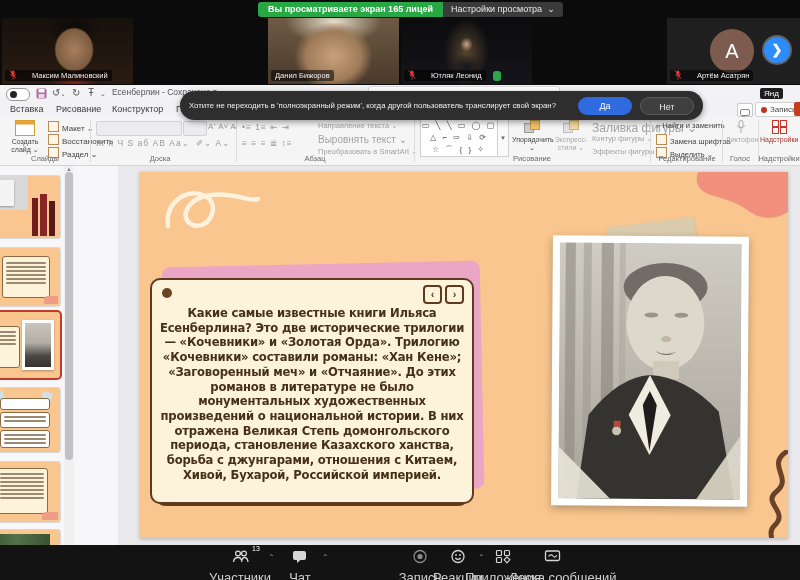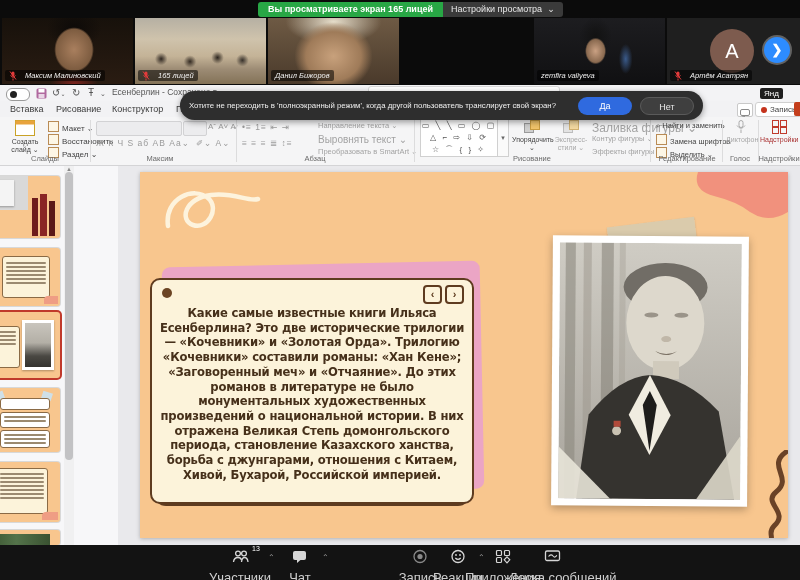--- a/index.html
+++ b/index.html
@@ -11,21 +11,21 @@
   #viewpill{background:#28a745;color:#fff;font-size:9px;font-weight:bold;line-height:15px;padding:0 10px;border-radius:3px 0 0 3px;}
   #viewsettings{background:#3a3a3a;color:#e8e8e8;font-size:9px;line-height:15px;padding:0 8px;border-radius:0 3px 3px 0;display:flex;gap:5px;align-items:center;}
   .vtile{top:18px;height:66px;width:131px;overflow:hidden;background:#151515;}
   .v1{background:radial-gradient(ellipse 34px 16px at 55% 100%,#7e241e 0%,rgba(0,0,0,0) 70%),radial-gradient(ellipse 30px 34px at 55% 48%,#a97f5e 0%,#7d5c40 60%,rgba(0,0,0,0) 66%),radial-gradient(ellipse 38px 28px at 55% 16%,#0d0a08 0%,rgba(0,0,0,0) 72%),linear-gradient(180deg,#17110b,#2a1c12);}
   .v2{background:radial-gradient(ellipse 9px 9px at 20% 62%,#2e2620 0%,rgba(0,0,0,0) 70%),radial-gradient(ellipse 9px 9px at 42% 66%,#332a22 0%,rgba(0,0,0,0) 70%),radial-gradient(ellipse 9px 9px at 63% 60%,#2b241d 0%,rgba(0,0,0,0) 70%),radial-gradient(ellipse 9px 9px at 82% 64%,#36302a 0%,rgba(0,0,0,0) 70%),linear-gradient(180deg,#b6b0a3 0%,#cfc3ac 32%,#c4b397 58%,#9c8b74 78%,#837257 100%);}
   .v3{background:radial-gradient(ellipse 50px 44px at 50% 58%,#c8a17c 0%,#9f7b59 55%,rgba(0,0,0,0) 78%),radial-gradient(ellipse 64px 30px at 50% 6%,#e6decb 0%,rgba(0,0,0,0) 75%),linear-gradient(#6e5a44,#4a3a2b);}
   .v4{background:radial-gradient(ellipse 9px 10px at 50% 40%,#c9a586 0%,rgba(0,0,0,0) 70%),radial-gradient(ellipse 20px 16px at 50% 74%,#14161c 0%,rgba(0,0,0,0) 78%),radial-gradient(ellipse 28px 42px at 50% 52%,#55452f 0%,rgba(0,0,0,0) 80%),linear-gradient(#0c0c0e,#15141a);}
   .v5{background:radial-gradient(ellipse 15px 19px at 47% 50%,#caa183 0%,#8a6a50 60%,rgba(0,0,0,0) 70%),radial-gradient(ellipse 21px 25px at 47% 28%,#121212 0%,rgba(0,0,0,0) 78%),radial-gradient(ellipse 9px 20px at 70% 62%,#3a5a8a 0%,rgba(0,0,0,0) 75%),linear-gradient(#1d1d20,#101012);}
   .v6{background:#1f1f1f;}
   .avatarcirc{left:43px;top:11px;width:44px;height:44px;border-radius:50%;background:#7d5b4e;color:#fff;font-size:20px;text-align:center;line-height:44px;}
-  .nmtag{left:3px;bottom:3px;max-width:120px;background:rgba(0,0,0,.55);color:#efefef;font-size:7.5px;line-height:11px;padding:0 4px;border-radius:2px;display:flex;align-items:center;gap:8px;white-space:nowrap;position:absolute;font-style:italic;}
+  .nmtag{left:3px;bottom:3px;max-width:120px;background:rgba(0,0,0,.55);color:#efefef;font-size:7.5px;line-height:11px;padding:0 4px;border-radius:2px;display:flex;align-items:flex-start;gap:15px;white-space:nowrap;position:absolute;}
   .shield{width:8px;height:10px;background:#2ba84a;border-radius:3px;position:absolute;left:92px;bottom:3px;}
   #nextbtn{left:764px;top:37px;width:26px;height:26px;border-radius:50%;background:#2d8cff;box-shadow:0 0 0 2px rgba(255,255,255,.3);color:#fff;font-size:13px;font-weight:bold;text-align:center;line-height:25px;z-index:5;}
   
   #ppt{left:0;top:85px;width:800px;height:460px;background:#f2f2f4;}
   #titlebar{left:0;top:0;width:800px;height:16px;background:#f3f3f5;}
   .qa{color:#555;font-size:10px;line-height:14px;}
   #toggle{left:6px;top:3px;width:22px;height:11px;border:1px solid #9a9a9a;border-radius:6px;background:#fff;}
   #toggle .dot{position:absolute;left:3px;top:2px;width:7px;height:7px;border-radius:50%;background:#222;}
   #ppttitle{left:112px;top:2px;font-size:8.5px;color:#555;white-space:nowrap;}
   #searchsliver{left:368px;top:1px;width:190px;height:12px;background:#fff;border:1px solid #d8d8d8;border-radius:3px;}
@@ -100,39 +100,35 @@
     <div class="vtile v1 abs" style="left:2px">
       <div class="nmtag">
         <svg width="8" height="10">
             <rect x="2.5" y="0.5" width="3" height="5" rx="1.5" fill="#e23b3b"></rect>
             <path d="M1.5 4.5 Q4 8 6.5 4.5 M4 7.5 V9.5" stroke="#e23b3b" fill="none"></path>
             <line x1="1" y1="0.5" x2="7" y2="8.5" stroke="#e23b3b"></line>
           </svg>
         <span>Максим Малиновский</span>
       </div>
     </div>
-    <div class="vtile v2 abs" style="left:135px">
+    <div class="vtile v3 abs" style="left:268px">
+      <div class="nmtag">
+        <span>Данил Бижоров</span>
+      </div>
+    </div>
+    <div class="vtile v4 abs" style="left:401px">
       <div class="nmtag">
         <svg width="8" height="10">
             <rect x="2.5" y="0.5" width="3" height="5" rx="1.5" fill="#e23b3b"></rect>
             <path d="M1.5 4.5 Q4 8 6.5 4.5 M4 7.5 V9.5" stroke="#e23b3b" fill="none"></path>
             <line x1="1" y1="0.5" x2="7" y2="8.5" stroke="#e23b3b"></line>
           </svg>
-        <span>165 лицей</span>
-      </div>
-    </div>
-    <div class="vtile v3 abs" style="left:268px">
-      <div class="nmtag">
-        <span>Данил Бижоров</span>
-      </div>
-    </div>
-    <div class="vtile v5 abs" style="left:534px">
-      <div class="nmtag">
-        <span>zemfira valiyeva</span>
-      </div>
+        <span>Ютляк Леонид</span>
+      </div>
+      <div class="shield"></div>
     </div>
     <div class="vtile v6 abs" style="left:667px;width:133px">
       <div class="avatarcirc abs">А</div>
       <div class="nmtag">
         <svg width="8" height="10">
             <rect x="2.5" y="0.5" width="3" height="5" rx="1.5" fill="#e23b3b"></rect>
             <path d="M1.5 4.5 Q4 8 6.5 4.5 M4 7.5 V9.5" stroke="#e23b3b" fill="none"></path>
             <line x1="1" y1="0.5" x2="7" y2="8.5" stroke="#e23b3b"></line>
           </svg>
         <span>Артём Асатрян</span>
@@ -199,21 +195,21 @@
       <div class="rbtn" style="left:48px;top:17px"><span class="rico"></span><span>Восстановить</span></div>
       <div class="rbtn" style="left:48px;top:30px"><span class="rico"></span><span>Раздел ⌄</span></div>
       <div class="glabel" style="left:4px;width:82px">Слайды</div>
       <div class="sep" style="left:90px"></div>
 
       <div class="ginput" style="left:96px;top:4px;width:84px"></div>
       <div class="ginput" style="left:183px;top:4px;width:22px"></div>
       <div class="greyglyphs" style="left:208px;top:5px;letter-spacing:0;font-size:8px">Аˆ А˅ А̷</div>
       <div class="greyglyphs" style="left:96px;top:21px;letter-spacing:1px">Ж К Ч S аб АВ Аа⌄</div>
       <div class="greyglyphs" style="left:196px;top:21px;letter-spacing:1px">✐⌄ А⌄</div>
-      <div class="glabel" style="left:110px;width:100px">Максим</div>
+      <div class="glabel" style="left:110px;width:100px">Доска</div>
       <div class="sep" style="left:236px"></div>
 
       <div class="greyglyphs" style="left:242px;top:5px;letter-spacing:1px">•≡ 1≡ ⇤ ⇥</div>
       <div class="greyglyphs" style="left:242px;top:21px;letter-spacing:1px">≡ ≡ ≡ ≣ ↕≡</div>
       <div class="rbtn dis" style="left:318px;top:4px;font-size:7.5px"><span>Направление текста ⌄</span></div>
       <div class="rbtn dis" style="left:318px;top:17px;font-size:10px"><span>Выровнять текст ⌄</span></div>
       <div class="rbtn dis" style="left:318px;top:30px;font-size:7.5px"><span>Преобразовать в SmartArt ⌄</span></div>
       <div class="glabel" style="left:280px;width:70px">Абзац</div>
       <div class="sep" style="left:414px"></div>
 

